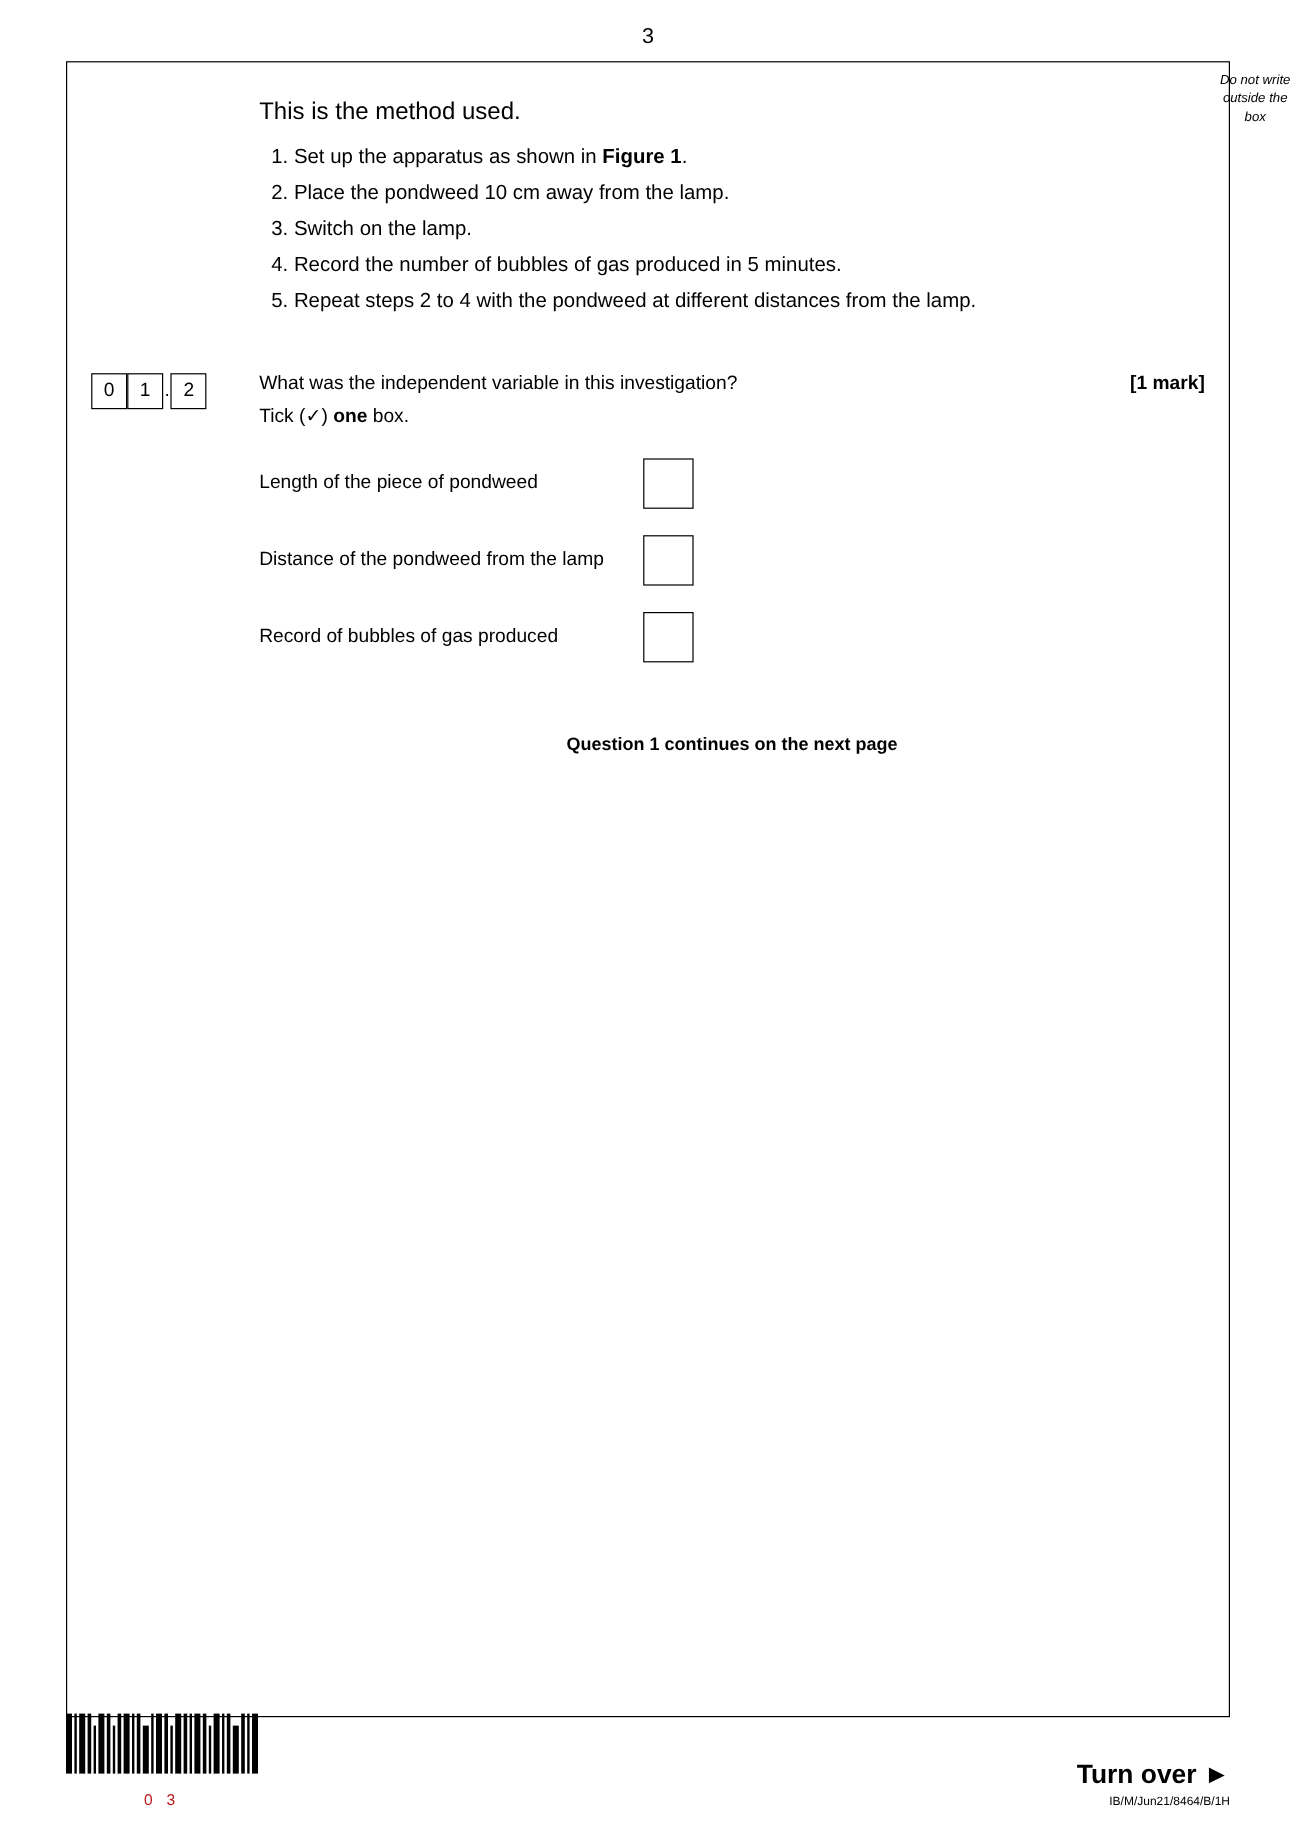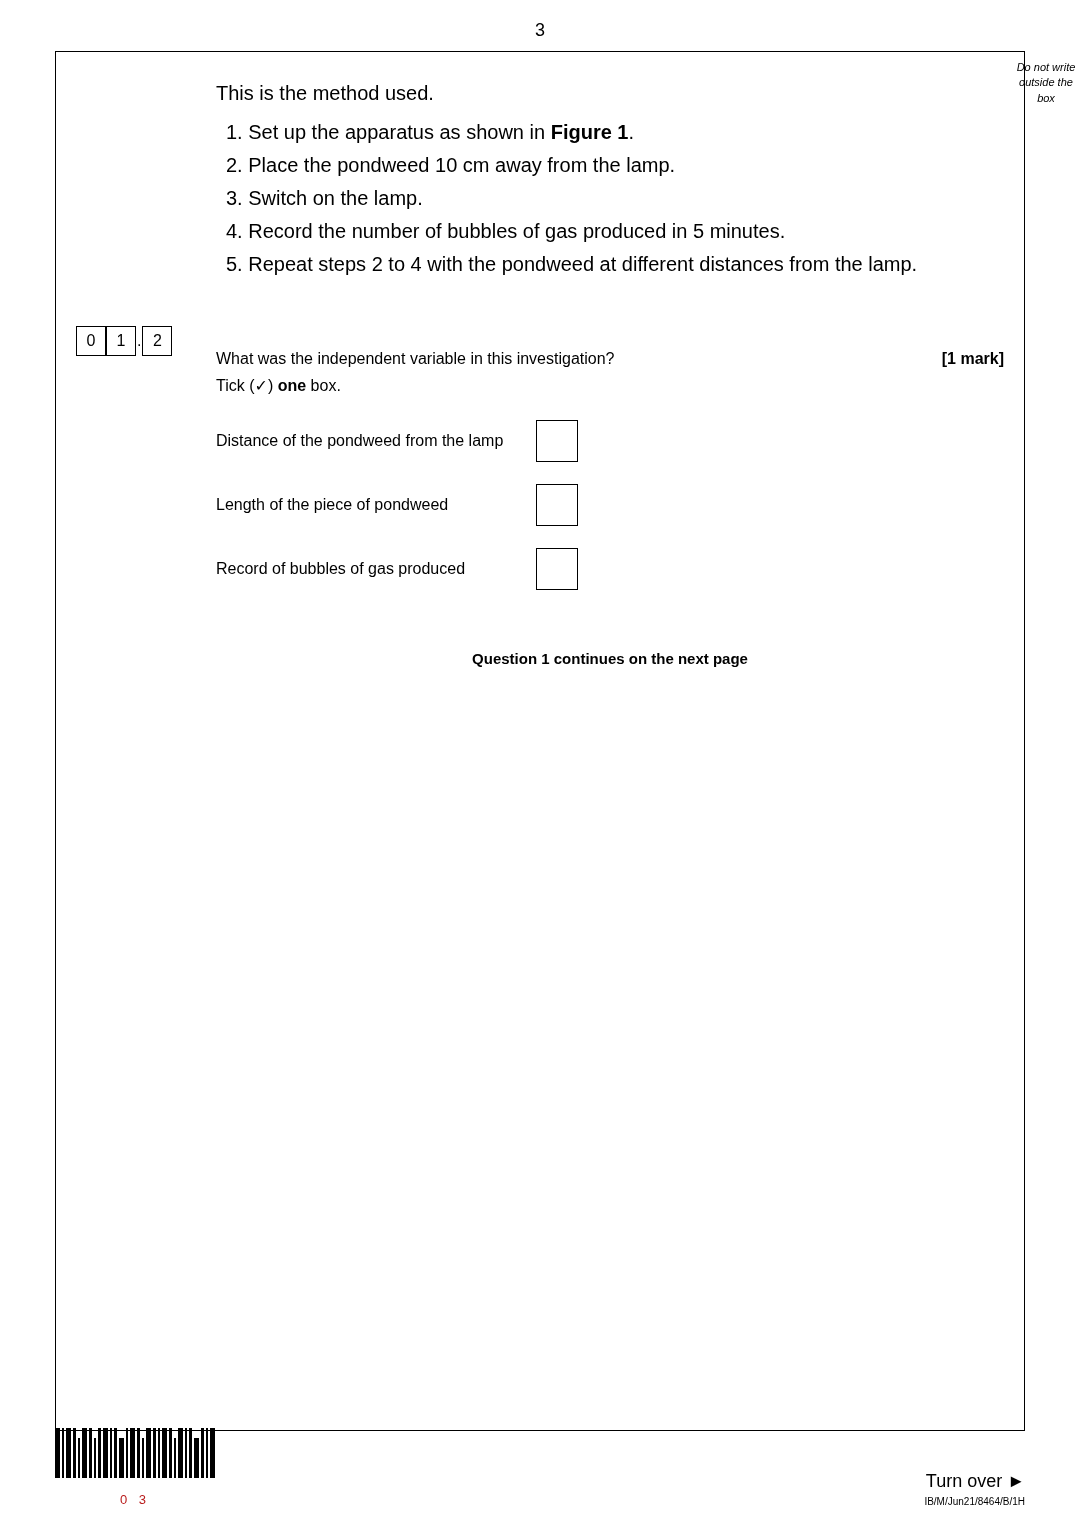--- a/index.html
+++ b/index.html
@@ -52,21 +52,21 @@
       width: 60px;
     }
 
     .method-intro {
       font-size: 20px;
       color: #000;
       margin-bottom: 16px;
     }
 
     .method-step {
-      font-size: 20px;
+      font-size: 17px;
       color: #000;
       margin-bottom: 10px;
       padding-left: 10px;
     }
 
     .method-step strong {
       font-weight: bold;
     }
 
     .question-section {
@@ -104,21 +104,20 @@
 
     .num-dot {
       font-size: 16px;
       color: #000;
       padding: 0 1px;
       line-height: 30px;
     }
 
     .question-content {
       flex: 1;
-      margin-top: 24px;
     }
 
     .question-title-row {
       display: flex;
       justify-content: space-between;
       align-items: flex-start;
       margin-bottom: 8px;
     }
 
     .question-title {
@@ -218,22 +217,22 @@
     }
 
     .barcode-number {
       font-size: 13px;
       color: #b91c1c;
       margin-top: 14px;
       letter-spacing: 4px;
     }
 
     .turn-over {
-      font-size: 18px;
-      font-weight: normal;
+      font-size: 22px;
+      font-weight: bold;
       color: #000;
       text-align: right;
     }
 
     .exam-code {
       font-size: 10px;
       color: #000;
       text-align: right;
     }
 
@@ -276,26 +275,26 @@
 
         <div class="question-content">
           <div class="question-title-row">
             <span class="question-title">What was the independent variable in this investigation?</span>
             <span class="mark-label">[1 mark]</span>
           </div>
 
           <p class="tick-instruction">Tick (✓) <strong>one</strong> box.</p>
 
           <div class="option-row">
-            <span class="option-label">Distance of the pondweed from the lamp</span>
+            <span class="option-label">Length of the piece of pondweed</span>
             <div class="option-checkbox"></div>
           </div>
 
           <div class="option-row">
-            <span class="option-label">Length of the piece of pondweed</span>
+            <span class="option-label">Distance of the pondweed from the lamp</span>
             <div class="option-checkbox"></div>
           </div>
 
           <div class="option-row">
             <span class="option-label">Record of bubbles of gas produced</span>
             <div class="option-checkbox"></div>
           </div>
 
 
           <div class="continues-note">Question 1 continues on the next page</div>

